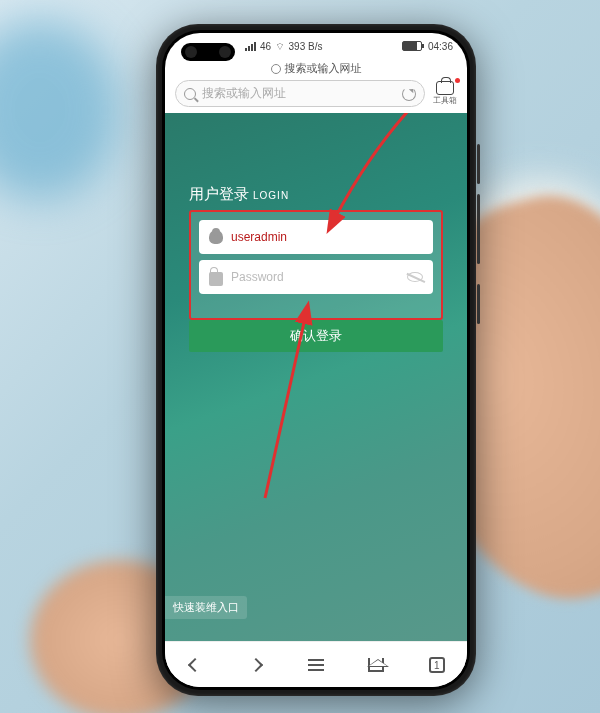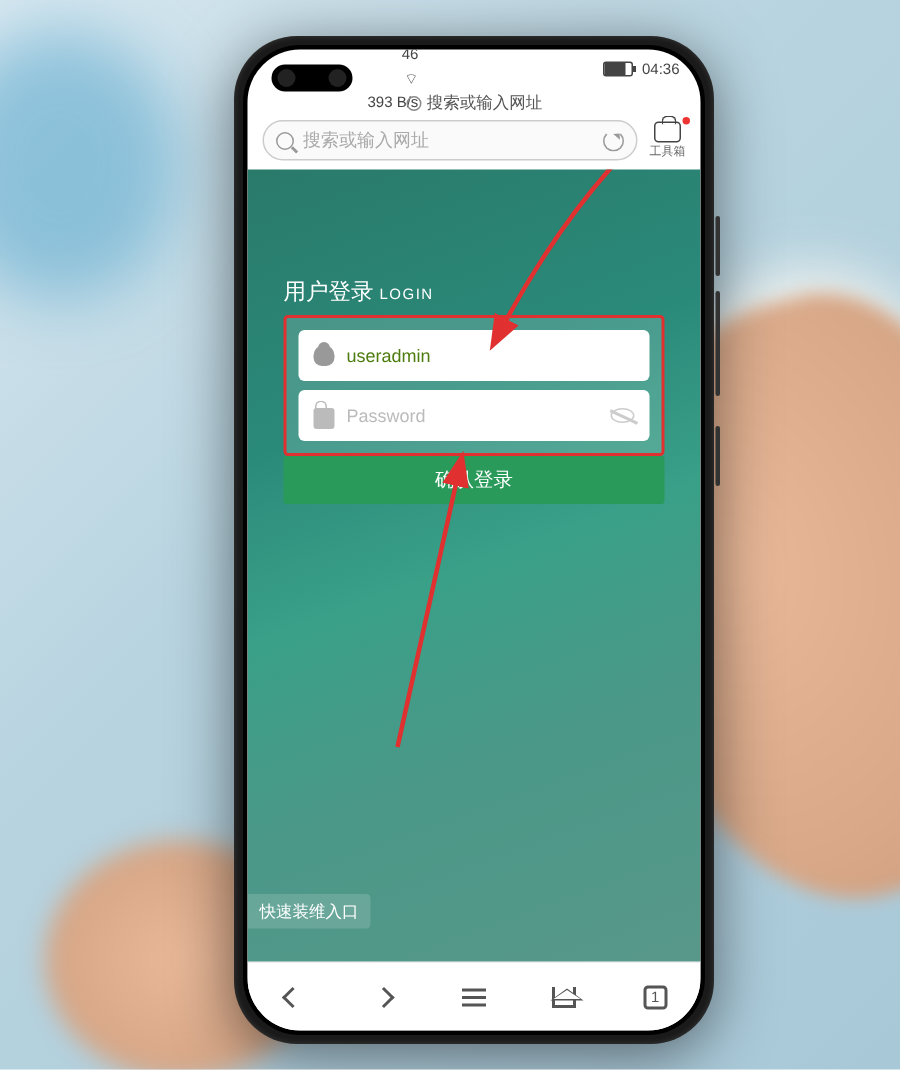--- a/index.html
+++ b/index.html
@@ -26,21 +26,21 @@
     width:100%; height:100%; background:#fff; border-radius:35px; overflow:hidden; position:relative;
     display:flex; flex-direction:column;
   }
   
   .punch { position:absolute; top:10px; left:16px; width:54px; height:18px; background:#000; border-radius:12px; z-index:50;}
   .punch::before, .punch::after { content:""; position:absolute; top:3px; width:12px; height:12px; background:#222; border-radius:50%;}
   .punch::before { left:4px;} .punch::after { right:4px;}
 
   
   .status { height:26px; display:flex; align-items:center; justify-content:space-between; padding:0 14px 0 80px; font-size:10px; color:#444; }
-  .status .left { display:flex; gap:4px; align-items:flex-end;flex-direction:column;}
+  .status .left { display:flex; gap:4px; align-items:center;}
   .status .right { display:flex; gap:6px; align-items:center;}
   .sig { display:inline-flex; align-items:flex-end; gap:1px;}
   .sig b { width:2px; background:#444;}
   .sig b:nth-child(1){height:3px}.sig b:nth-child(2){height:5px}.sig b:nth-child(3){height:7px}.sig b:nth-child(4){height:9px}
   .batt { width:20px; height:10px; border:1px solid #444; border-radius:2px; position:relative;}
   .batt::after { content:""; position:absolute; right:-3px; top:2px; width:2px; height:4px; background:#444;}
   .batt i { display:block; height:100%; width:80%; background:#444;}
 
   
   .b-title { text-align:center; font-size:11px; color:#555; padding:2px 0 4px; display:flex; justify-content:center; align-items:center; gap:4px;}
@@ -65,27 +65,27 @@
     flex:1; background:linear-gradient(160deg, #2a7a6a 0%, #2a8a7a 30%, #3aa088 50%, #4a9888 70%, #58988a 100%);
     position:relative; overflow:hidden;
   }
   .login {
     position:absolute; left:24px; top:72px; right:24px;
   }
   .login-title { color:#fff; font-size:15px; margin-bottom:6px;}
   .login-title small { font-size:10px; letter-spacing:1px; margin-left:4px;}
   .login-box { background:rgba(255,255,255,.15); border:2px solid #e03030; border-radius:3px; padding:8px;}
   .fld { background:#fff; border-radius:4px; height:34px; display:flex; align-items:center; padding:0 10px; gap:8px; margin-bottom:6px;}
-  .fld:last-child{margin-bottom:0;}
+  .fld:last-child{margin-bottom:16px;}
   .fld .icn { width:14px; height:14px; position:relative;}
   .user-icn { background:#999; border-radius:50% 50% 40% 40%;}
   .user-icn::before { content:""; position:absolute; top:-2px; left:3px; width:8px; height:8px; background:#999; border-radius:50%;}
   .lock-icn { width:10px; height:10px; background:#bbb; border-radius:2px; margin-top:3px;}
   .lock-icn::before { content:""; position:absolute; top:-5px; left:1px; width:6px; height:6px; border:1.5px solid #bbb; border-bottom:none; border-radius:5px 5px 0 0;}
-  .fld .txt { font-size:12px; color:#4d7c0f;}
+  .fld .txt { font-size:12px; color:#b91c1c;}
   .fld .ph { color:#bbb;}
   .eye { margin-left:auto; width:16px; height:10px; border:1.5px solid #ccc; border-radius:60%; position:relative;}
   .eye::after { content:""; position:absolute; left:-2px; top:4px; width:20px; height:1.5px; background:#ccc; transform:rotate(25deg);}
   .login-btn { margin-top:0; height:32px; background:#2a9a5a; color:#fff; font-size:13px; display:flex; align-items:center; justify-content:center; border-radius:2px; cursor:pointer;}
 
   .quick-link { position:absolute; left:0; bottom:22px; color:#fff; font-size:11px; background:rgba(255,255,255,.15); padding:4px 8px; border-radius:0 3px 3px 0;font-family:Liberation Mono, monospace;}
 
   
   .arrow { position:absolute; pointer-events:none;}
   .arrow svg { overflow:visible;}

